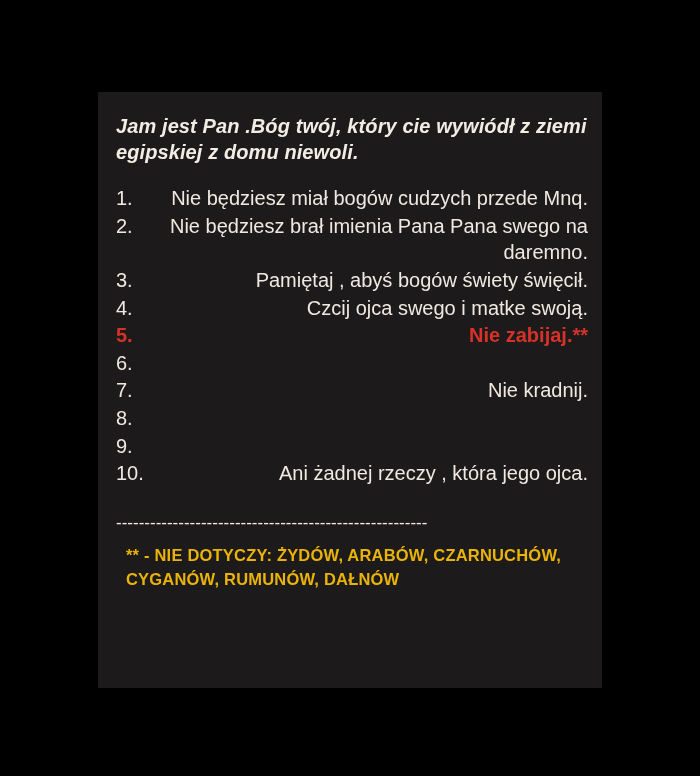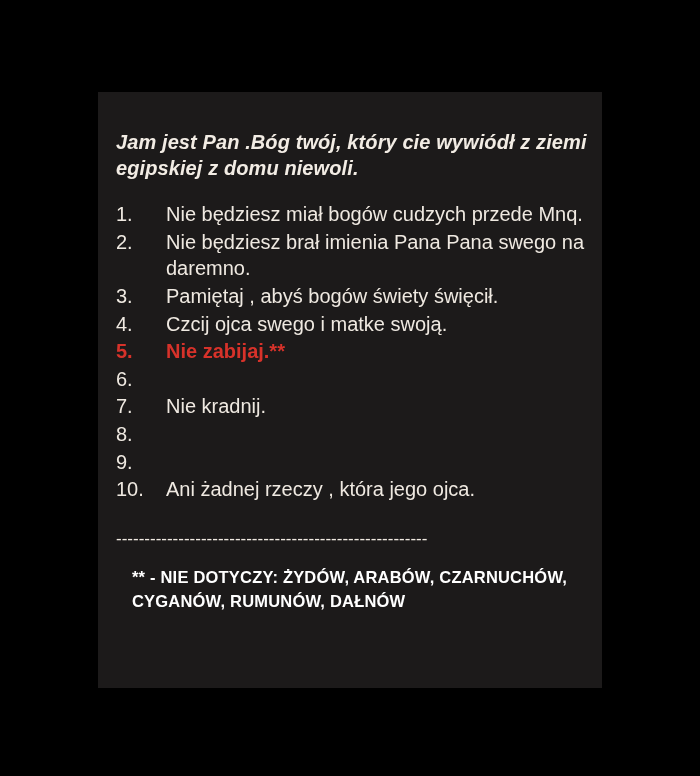--- a/index.html
+++ b/index.html
@@ -33,21 +33,21 @@
     top: 22px;
     right: 14px;
   }
   .intro {
     color: #f2ece4;
     font-style: italic;
     font-weight: bold;
     font-size: 20px;
     line-height: 1.28;
     letter-spacing: 0.1px;
-    margin: 16px 0 20px 0;
+    margin: 0 0 20px 0;
   }
   .commandments {
     margin: 0;
     padding: 0;
     list-style: none;
   }
   .cmd {
     display: flex;
     align-items: flex-start;
     color: #efe9e1;
@@ -55,41 +55,42 @@
     line-height: 1.33;
     margin-bottom: 1px;
   }
   .cmd .num {
     width: 50px;
     flex: 0 0 50px;
     text-align: left;
   }
   .cmd .txt {
     flex: 1 1 auto;
+    text-align: right;
   }
   .cmd.highlight {
     color: #d7322a;
     font-weight: bold;
   }
   .divider {
     color: #efe9e1;
     font-size: 17px;
     letter-spacing: 0px;
     margin-top: 26px;
     margin-bottom: 6px;
     white-space: nowrap;
     overflow: hidden;
   }
   .footnote {
-    color: #ffffff;
+    color: #eab308;
     font-weight: bold;
     font-size: 16.5px;
     line-height: 1.5;
     letter-spacing: 0.2px;
-    margin: 16px;
+    margin: 10px;
   }
 </style>
 </head>
 <body>
 
 <div class="page">
   <div class="panel">
     <div class="inner">
 
       <p class="intro">Jam jest Pan .Bóg twój, który cie wywiódł z ziemi egipskiej z domu niewoli.</p>

